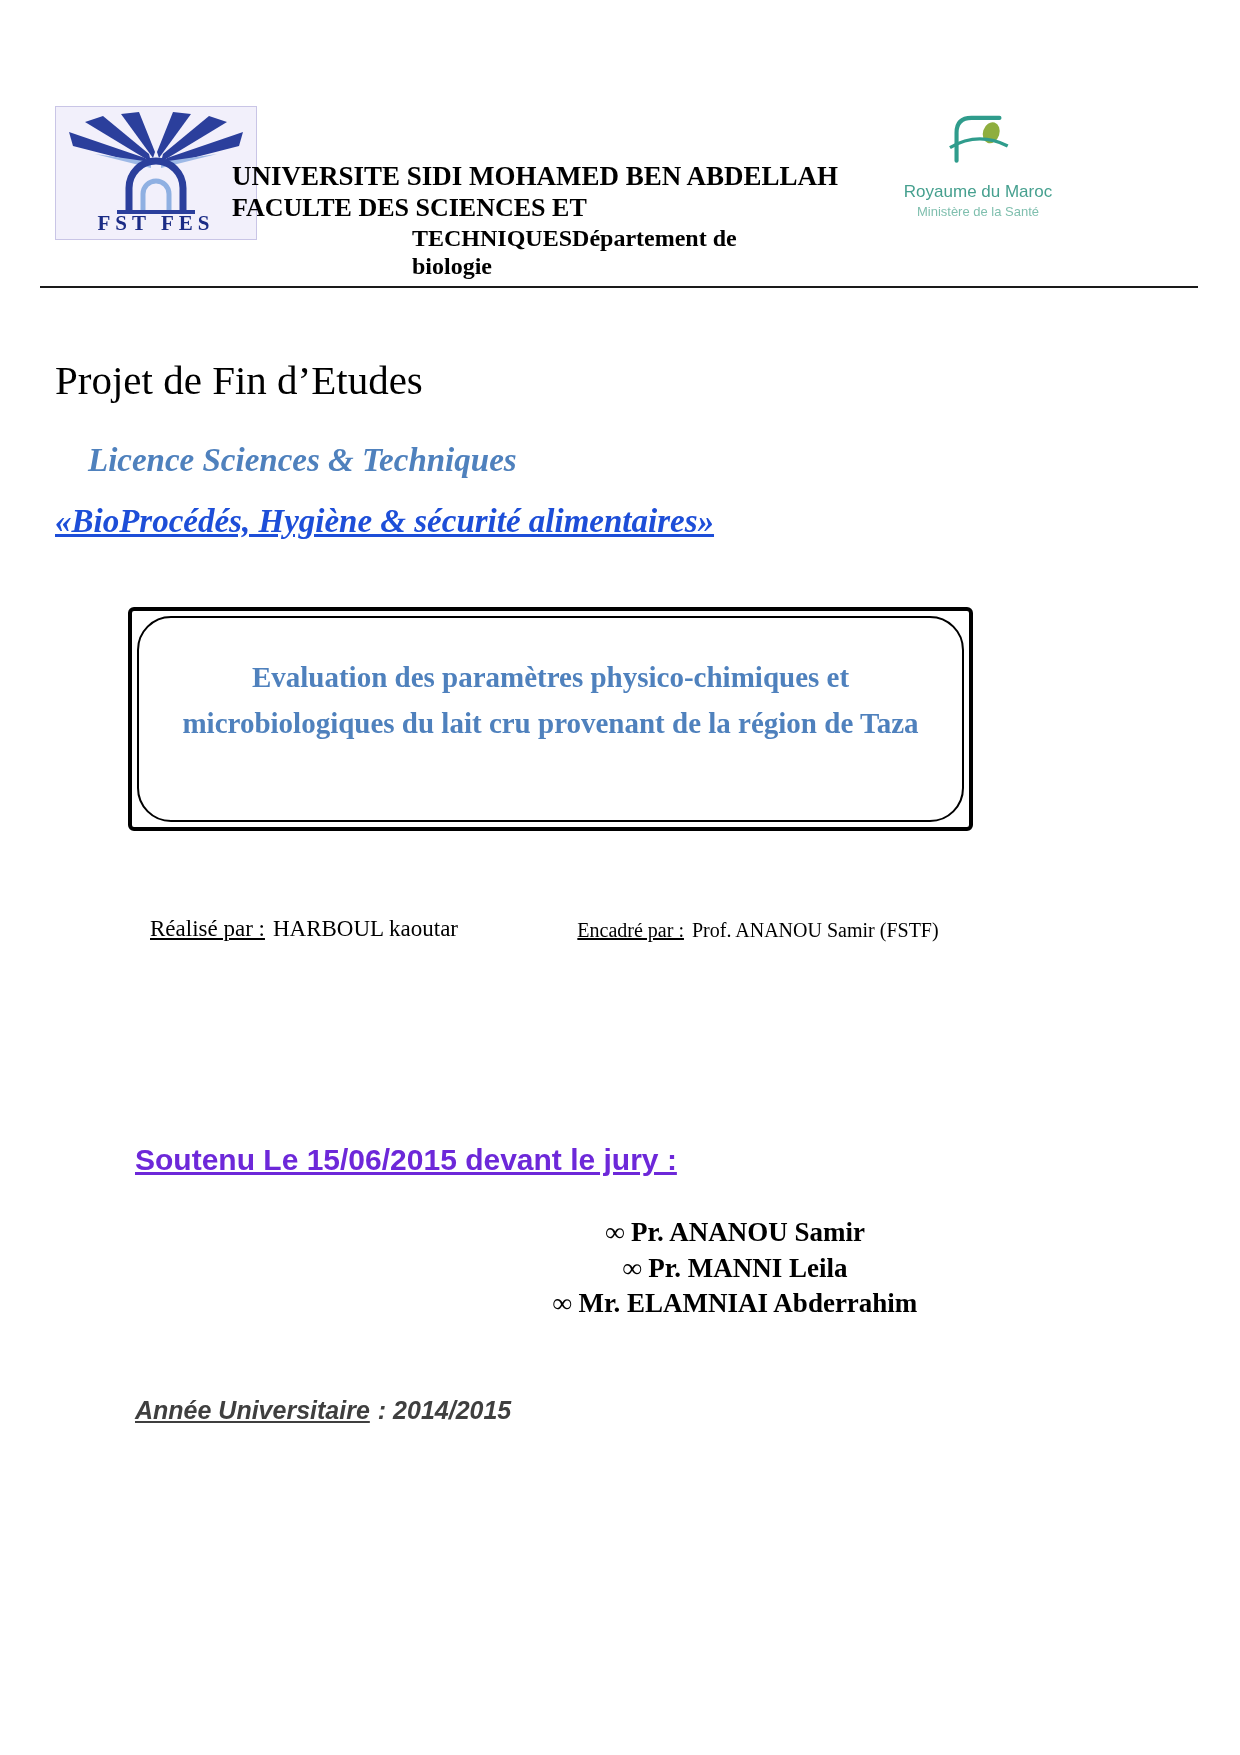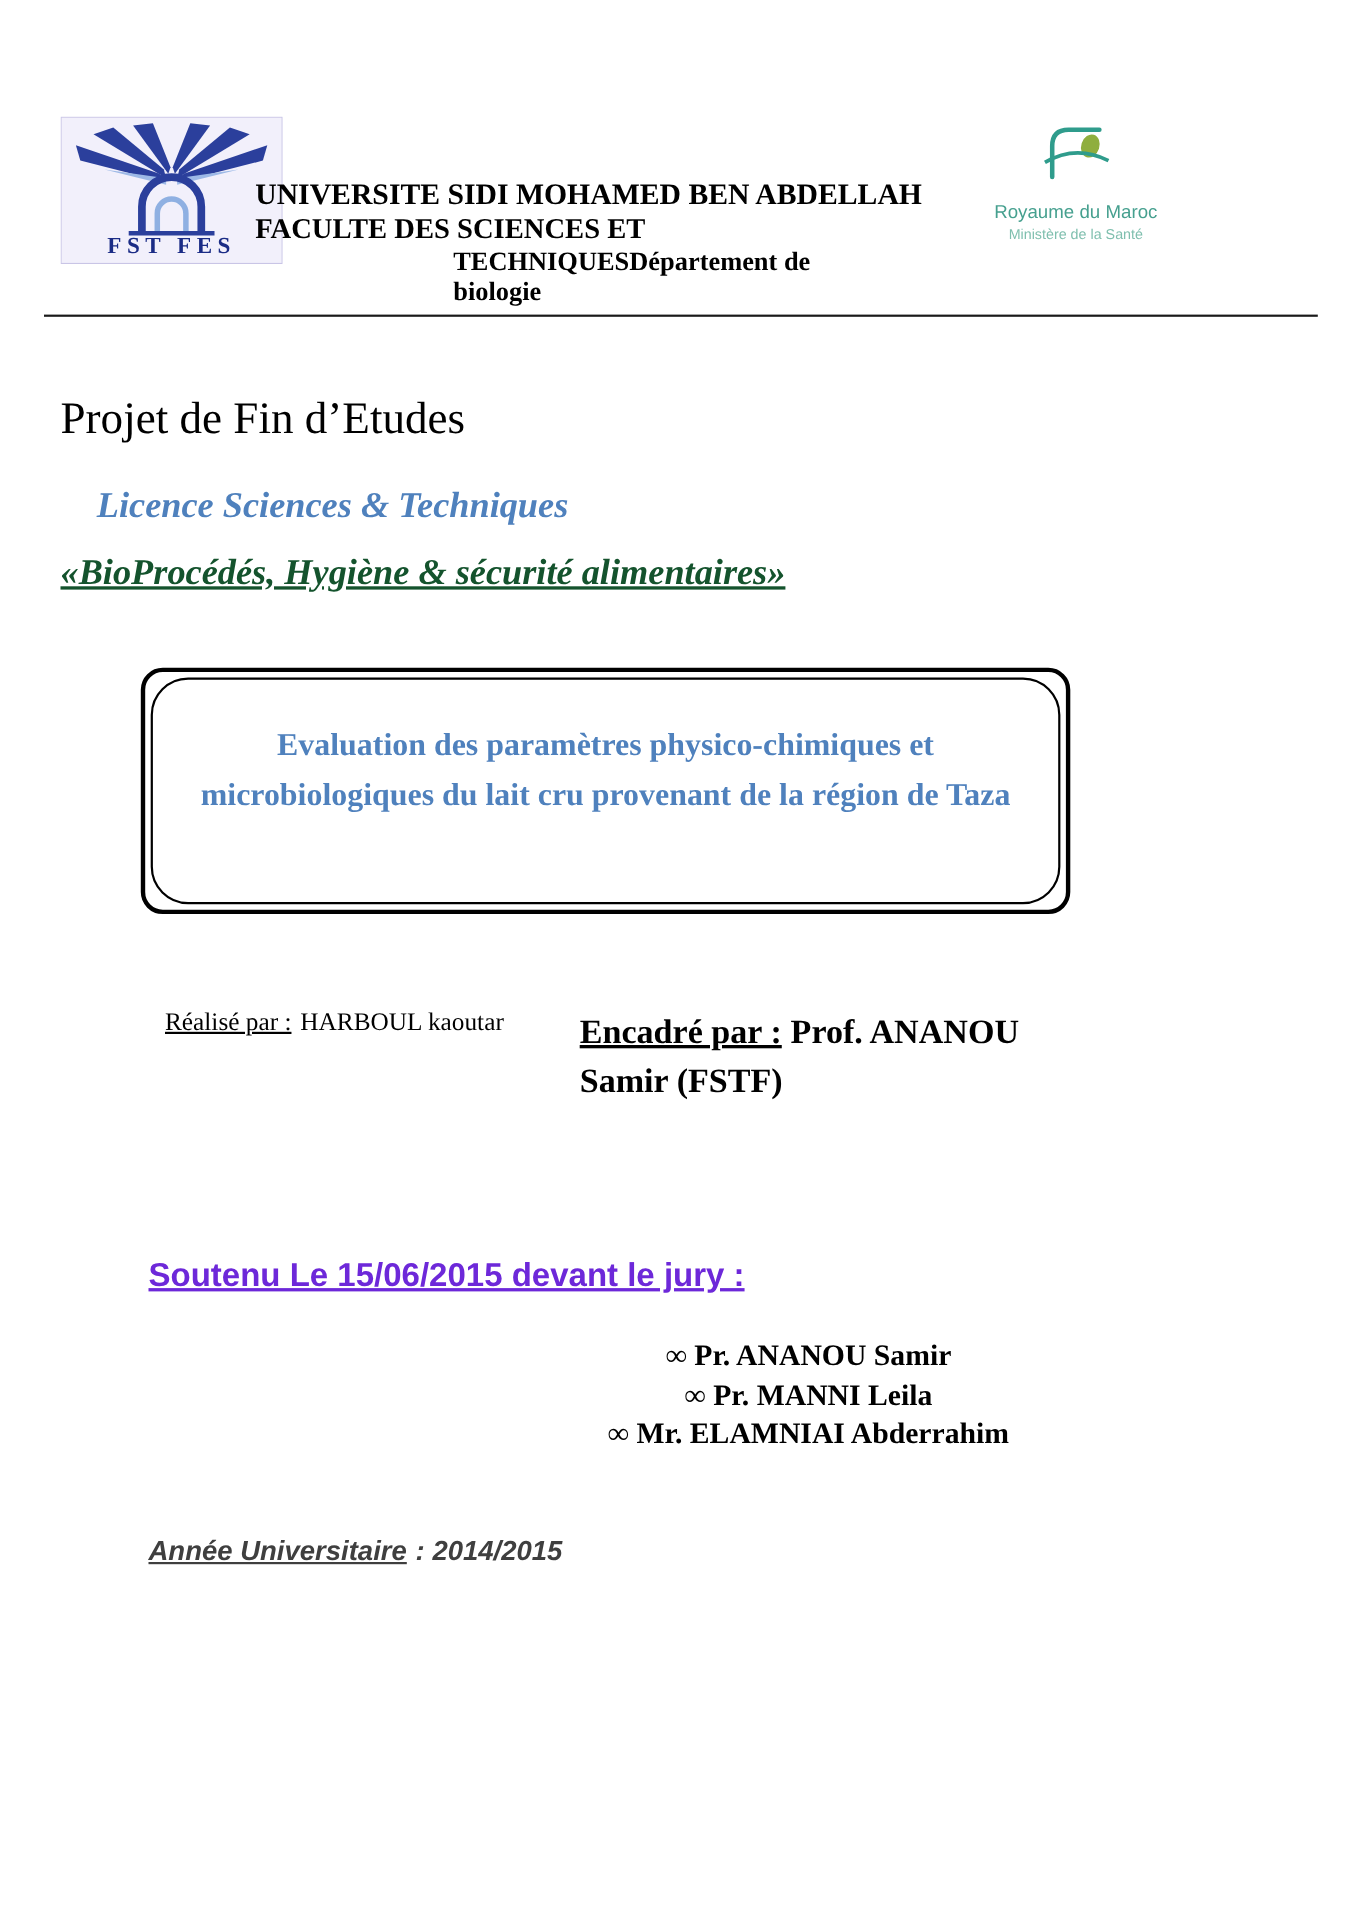--- a/index.html
+++ b/index.html
@@ -33,42 +33,42 @@
 
   
   .doc-type { left:55px; top:356px; font-size:41px; }
   .degree {
     left:55px; top:442px; font-size:33px; font-weight:bold; font-style:italic;
     color:#4f81bd;
     margin-left:33px;
   }
   .specialty {
     left:55px; top:503px; font-size:33px; font-weight:bold; font-style:italic;
-    color:#14532d; text-decoration:underline;
+    color:#1d4ed8; text-decoration:underline;
   }
 
   
   .title-box {
     left:128px; top:607px; width:845px; box-sizing:border-box;
-    border:4px solid #000; border-radius:20px; padding:5px;
+    border:4px solid #000; border-radius:6px; padding:5px;
     background:#fff;
   }
   .title-box-inner {
     border:2px solid #000; border-radius:34px;
     padding:36px 40px 36px 40px; min-height:130px;
   }
   .title-text {
     font-size:29px; font-weight:bold; color:#4f81bd;
     text-align:center; line-height:1.6;
   }
 
   
   .credits-left { left:150px; top:916px; font-size:23px; font-weight:normal; white-space:nowrap; }
-  .credits-right { left:527px; top:916px; width:462px; text-align:left;
-                   font-size:31px; font-weight:bold; line-height:1.45; }
+  .credits-right { left:527px; top:916px; width:462px; text-align:center;
+                   font-size:20px; font-weight:normal; line-height:1.45; }
   .u-label { text-decoration:underline; margin-right:8px; }
 
   
   .defense {
     left:135px; top:1143px; font-family:"Liberation Sans", sans-serif;
     font-size:30px; font-weight:bold; color:#6d28d9; text-decoration:underline;
   }
   .jury {
     left:540px; top:1215px; width:390px; text-align:center;
     font-size:27px; font-weight:bold; line-height:1.32;

